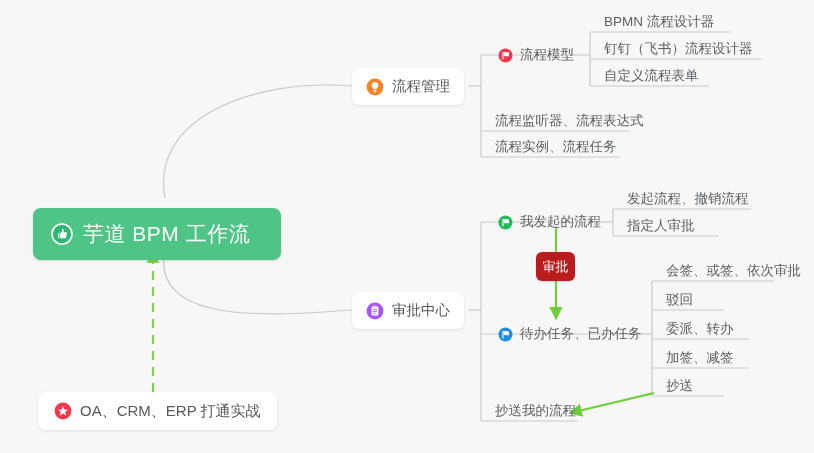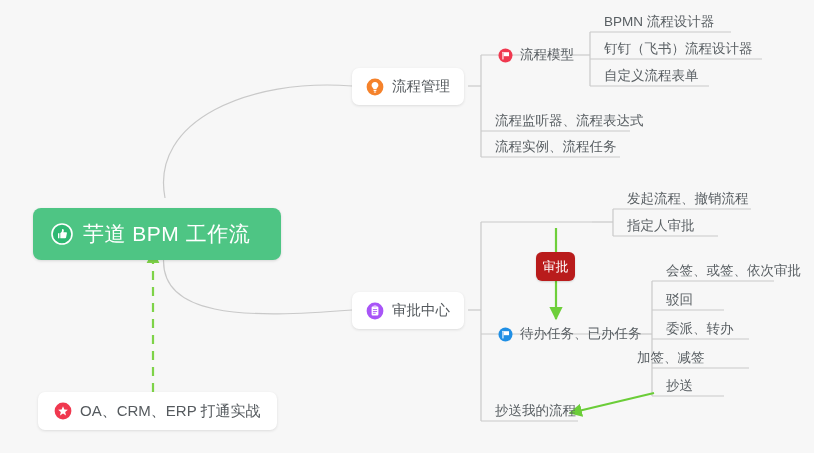--- a/index.html
+++ b/index.html
@@ -258,20 +258,30 @@
         <rect x="7.4" y="3.5" width="3.2" height="2" rx="0.7" fill="#ffffff"></rect>
         <rect x="7.4" y="3.5" width="3.2" height="2" rx="0.7" fill="#a855f7" opacity="0.35"></rect>
         <rect x="6.9" y="7.2" width="4.2" height="0.85" fill="#a855f7"></rect>
         <rect x="6.9" y="9.0" width="4.2" height="0.85" fill="#a855f7"></rect>
         <rect x="6.9" y="10.8" width="2.8" height="0.85" fill="#a855f7"></rect>
       </svg>
     </span>
     <span class="card-label">审批中心</span>
   </div>
 
+  <div class="node text-node with-icon" style="left:492px; top:209px;">
+    <span class="icon icon-15">
+      <svg viewBox="0 0 15 15" width="15" height="15">
+        <circle cx="7.5" cy="7.5" r="7" fill="#22bb5b"></circle>
+        <rect x="4.4" y="3.7" width="1.1" height="7.7" rx="0.5" fill="#ffffff"></rect>
+        <path d="M5.7 4.2 L11.0 4.2 L11.0 8.2 L5.7 8.2 Z" fill="#ffffff"></path>
+      </svg>
+    </span>
+    <span class="text-label">我发起的流程</span>
+  </div>
 
   <div class="node text-node" style="left:621px; top:186px;">
     <span class="text-label">发起流程、撤销流程</span>
   </div>
 
   <div class="node text-node" style="left:621px; top:213px;">
     <span class="text-label">指定人审批</span>
   </div>
 
   <div class="node pill-node">
@@ -294,21 +304,21 @@
   </div>
 
   <div class="node text-node" style="left:660px; top:287px;">
     <span class="text-label">驳回</span>
   </div>
 
   <div class="node text-node" style="left:660px; top:316px;">
     <span class="text-label">委派、转办</span>
   </div>
 
-  <div class="node text-node" style="left:631px; top:345px;">
+  <div class="node text-node" style="left:660px; top:345px;">
     <span class="text-label">加签、减签</span>
   </div>
 
   <div class="node text-node" style="left:660px; top:373px;">
     <span class="text-label">抄送</span>
   </div>
 
   <div class="node text-node" style="left:489px; top:398px;">
     <span class="text-label">抄送我的流程</span>
   </div>

